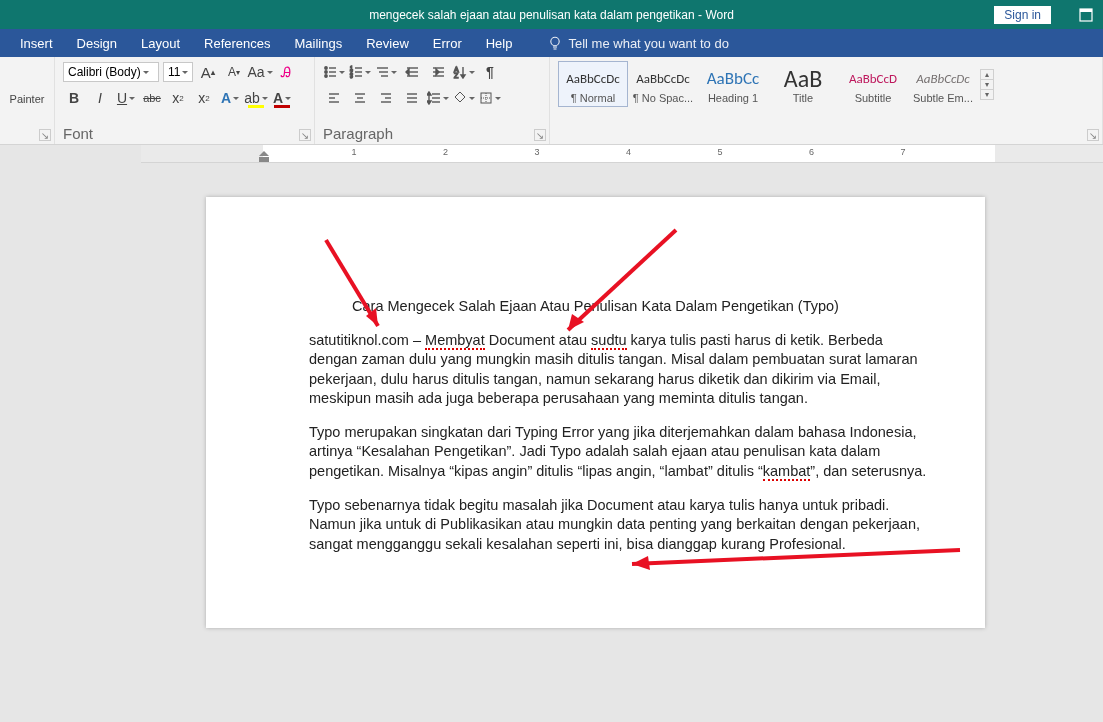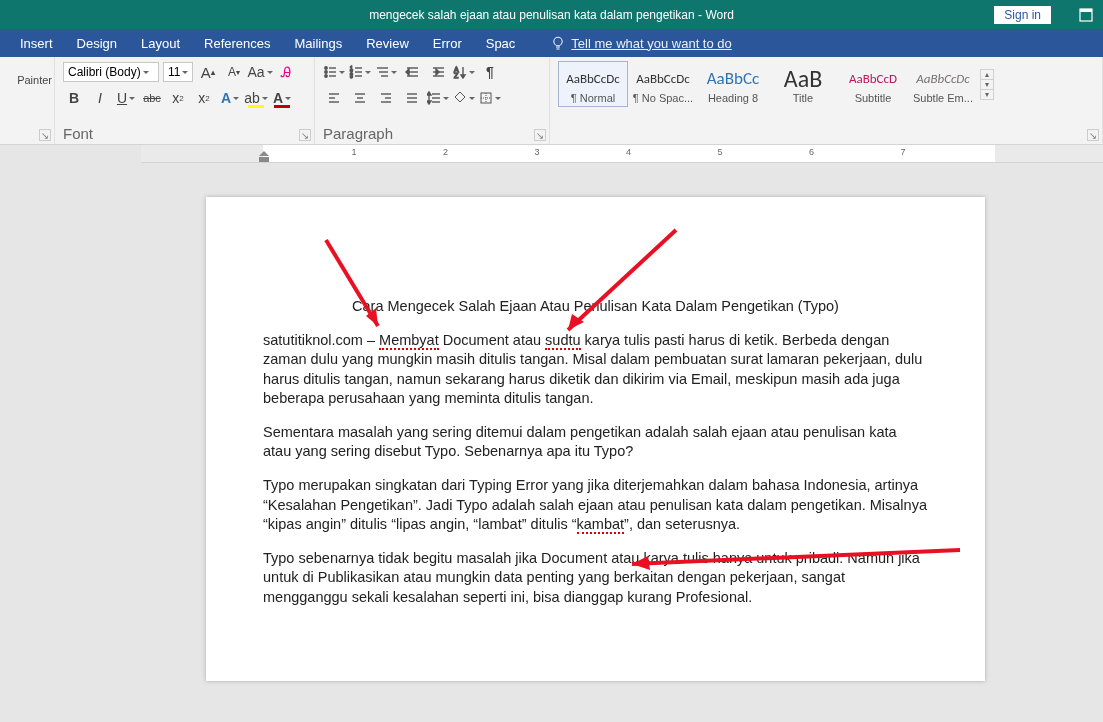--- a/index.html
+++ b/index.html
@@ -7,35 +7,35 @@
 
   .titlebar { background: #0f766e; height: 29px; display: flex; align-items: center; color: #fff; font-size: 12px; position: relative; }
   .titlebar-title { position: absolute; left: 50%; transform: translateX(-50%); white-space: nowrap; }
   .titlebar-right { margin-left: auto; display: flex; align-items: center; gap: 24px; padding-right: 6px; }
   .signin-btn { background: #fff; color: #2b579a; border: none; font-size: 12px; padding: 2px 10px; cursor: pointer; }
   .win-btn { width: 22px; height: 20px; display: flex; align-items: center; justify-content: center; color:#fff; }
   .win-btn svg { width: 14px; height: 14px; }
 
   .menubar { background: #2b579a; height: 28px; display: flex; align-items: center; padding-left: 20px; gap: 24px; color: #fff; font-size: 13px; }
   .menubar .tab { cursor: pointer; }
-  .tell-me-wrap { display: flex; align-items: center; gap: 6px; margin-left: 12px; opacity: .9; text-decoration: underline; }
+  .tell-me-wrap { display: flex; align-items: center; gap: 6px; margin-left: 12px; opacity: .9; }
   .bulb { width: 14px; height: 14px; }
 
   .ribbon { background: #f3f3f3; height: 88px; border-bottom: 1px solid #d4d4d4; display: flex; position: relative; }
   .group { border-right: 1px solid #e1e1e1; padding: 4px 8px 2px 8px; display: flex; flex-direction: column; position: relative; }
   .group-body { flex: 1; display: flex; flex-direction: column; gap: 4px; }
   .group-label { text-align: left; font-size: 15px; color: #666; padding-top: 1px; }
   .group .launcher { position: absolute; right: 3px; bottom: 3px; width: 12px; height: 12px; color:#888; font-size:10px; display:flex; align-items:center; justify-content:center; border:1px solid #ccc; }
   .row { display: flex; align-items: center; gap: 4px; }
   .ctrl { height: 20px; border: 1px solid #c8c8c8; background: #fff; font-size: 12px; padding: 0 4px; display: flex; align-items: center; }
   .btn-icon { width: 22px; height: 22px; display: flex; align-items: center; justify-content: center; font-size: 14px; color: #444; cursor: pointer; }
   .caret::after { content: ""; display: inline-block; margin-left: 2px; border: 3px solid transparent; border-top-color: #666; transform: translateY(2px); }
   .eraser { color: #e08; }
   .painter-area { width: 55px; padding: 4px 2px 2px 2px; }
-  .painter-label { font-size: 11px; color: #444; text-align: right; margin-top: 13px; }
+  .painter-label { font-size: 11px; color: #444; text-align: center; margin-top: 32px; }
 
   .style-gallery { display: flex; gap: 0; align-items: center; }
   .style-item { width: 70px; border: 1px solid transparent; padding: 2px 2px; text-align: center; cursor: pointer; }
   .style-item.sel { border: 1px solid #a5b5d0; background: #eef3fb; }
   .style-preview { font-family: "Calibri", sans-serif; color: #333; height: 28px; display: flex; align-items: center; justify-content: center; overflow: hidden; }
   .style-name { font-size: 11px; color: #555; white-space: nowrap; overflow: hidden; text-overflow: ellipsis; }
   .gallery-scroll { width: 14px; display: flex; flex-direction: column; border: 1px solid #d0d0d0; margin-left: 2px; }
   .gallery-scroll div { flex: 1; display:flex; align-items:center; justify-content:center; font-size:8px; color:#666; border-bottom:1px solid #d0d0d0; }
   .gallery-scroll div:last-child { border-bottom:none; }
 
@@ -44,21 +44,21 @@
   .ruler .shade-right { position:absolute; right:0; top:0; bottom:0; width:108px; background:#eaeaea; }
   .ruler .tick-area { position:absolute; left:122px; right:108px; top:0; bottom:0; }
   .ruler .num { position:absolute; top:2px; }
   .indent-marker { position:absolute; left:118px; top:1px; width:10px; height:16px; }
   .indent-marker::before { content:""; position:absolute; top:0; left:0; width:0; height:0; border:5px solid transparent; border-bottom-color:#888; }
   .indent-marker::after { content:""; position:absolute; bottom:0; left:0; width:10px; height:5px; background:#888; }
 
   .workspace { position: absolute; top: 164px; left: 0; right: 0; bottom: 0; overflow: hidden; background: #e6e6e6; }
   .page { position: absolute; left: 206px; top: 33px; width: 779px; background: #fff; box-shadow: 0 0 4px rgba(0,0,0,.25); padding: 100px 57px 60px 57px; font-family: Calibri, sans-serif; font-size: 14.5px; color: #222; line-height: 1.35; }
   .page h1 { font-size: 14.5px; font-weight: normal; text-align: center; margin-bottom: 14px; }
-  .page p { margin-bottom: 14px; }
+  .page p { margin-bottom: 14px; margin-left: 46px; }
   .squiggle { border-bottom: 2px dotted #d00; padding-bottom: 0px; }
 
   .arrow { position: absolute; pointer-events: none; }
   .arrow line { stroke: #e81123; stroke-width: 4; }
   .arrow polygon { fill: #e81123; }
 
   .font-sel { width: 96px; }
   .size-sel { width: 30px; }
   .color-a { position:relative; }
   .color-underline { position:absolute; bottom:1px; left:3px; right:3px; height:3px; }
@@ -82,21 +82,21 @@
 </div>
 
 <div class="menubar">
   <span class="tab">Insert</span>
   <span class="tab">Design</span>
   <span class="tab">Layout</span>
   <span class="tab">References</span>
   <span class="tab">Mailings</span>
   <span class="tab">Review</span>
   <span class="tab">Error</span>
-  <span class="tab">Spac</span>
+  <span class="tab">Help</span>
   <div class="tell-me-wrap">
     <svg class="bulb" viewBox="0 0 14 14">
         <circle cx="7" cy="5.5" r="4.2" fill="none" stroke="#fff" stroke-width="1.1"></circle>
         <line x1="5" y1="11" x2="9" y2="11" stroke="#fff" stroke-width="1.1"></line>
         <line x1="5.5" y1="13" x2="8.5" y2="13" stroke="#fff" stroke-width="1.1"></line>
       </svg>
     <span>Tell me what you want to do</span>
   </div>
 </div>
 
@@ -258,21 +258,21 @@
           <div class="style-item sel">
             <div class="style-preview" style="font-size: 13px; color: rgb(51, 51, 51);">AaBbCcDc</div>
             <div class="style-name">¶ Normal</div>
           </div>
           <div class="style-item">
             <div class="style-preview" style="font-size: 13px; color: rgb(51, 51, 51);">AaBbCcDc</div>
             <div class="style-name">¶ No Spac...</div>
           </div>
           <div class="style-item">
             <div class="style-preview" style="font-size: 17px; color: rgb(46, 116, 181);">AaBbCc</div>
-            <div class="style-name">Heading 8</div>
+            <div class="style-name">Heading 1</div>
           </div>
           <div class="style-item">
             <div class="style-preview" style="font-size: 24px; color: rgb(51, 51, 51);">AaB</div>
             <div class="style-name">Title</div>
           </div>
           <div class="style-item">
             <div class="style-preview" style="font-size: 13px; color: #be185d;">AaBbCcD</div>
             <div class="style-name">Subtitle</div>
           </div>
           <div class="style-item">
@@ -304,21 +304,20 @@
     </div>
   <div class="indent-marker"></div>
 </div>
 
 <div class="workspace">
   <div class="page">
     <h1><span>Cara</span><span> Mengecek Salah Ejaan Atau Penulisan Kata Dalam Pengetikan (Typo)</span></h1>
     <p>
       <span>satutitiknol.com – </span><span class="squiggle">Membyat</span><span> Document atau </span><span class="squiggle">sudtu</span><span> karya tulis pasti harus di ketik. Berbeda dengan zaman dulu yang mungkin masih ditulis tangan. Misal dalam pembuatan surat lamaran pekerjaan, dulu harus ditulis tangan, namun sekarang harus diketik dan dikirim via Email, meskipun masih ada juga beberapa perusahaan yang meminta ditulis tangan.</span>
     </p>
-    <p>Sementara masalah yang sering ditemui dalam pengetikan adalah salah ejaan atau penulisan kata atau yang sering disebut Typo. Sebenarnya apa itu Typo?</p>
     <p>
       <span>Typo merupakan singkatan dari Typing Error yang jika diterjemahkan dalam bahasa Indonesia, artinya “Kesalahan Pengetikan”. Jadi Typo adalah salah ejaan atau penulisan kata dalam pengetikan. Misalnya “kipas angin” ditulis “lipas angin, “lambat” ditulis “</span><span class="squiggle">kambat</span><span>”, dan seterusnya.</span>
     </p>
     <p>Typo sebenarnya tidak begitu masalah jika Document atau karya tulis hanya untuk pribadi. Namun jika untuk di Publikasikan atau mungkin data penting yang berkaitan dengan pekerjaan, sangat mengganggu sekali kesalahan seperti ini, bisa dianggap kurang Profesional.</p>
   </div>
 
   <svg class="arrow" style="left:316px; top:68px;" width="90" height="110">
       <line x1="10" y1="8" x2="62" y2="94"></line>
       <polygon points="62,94 50,84 60,76"></polygon>
     </svg>

